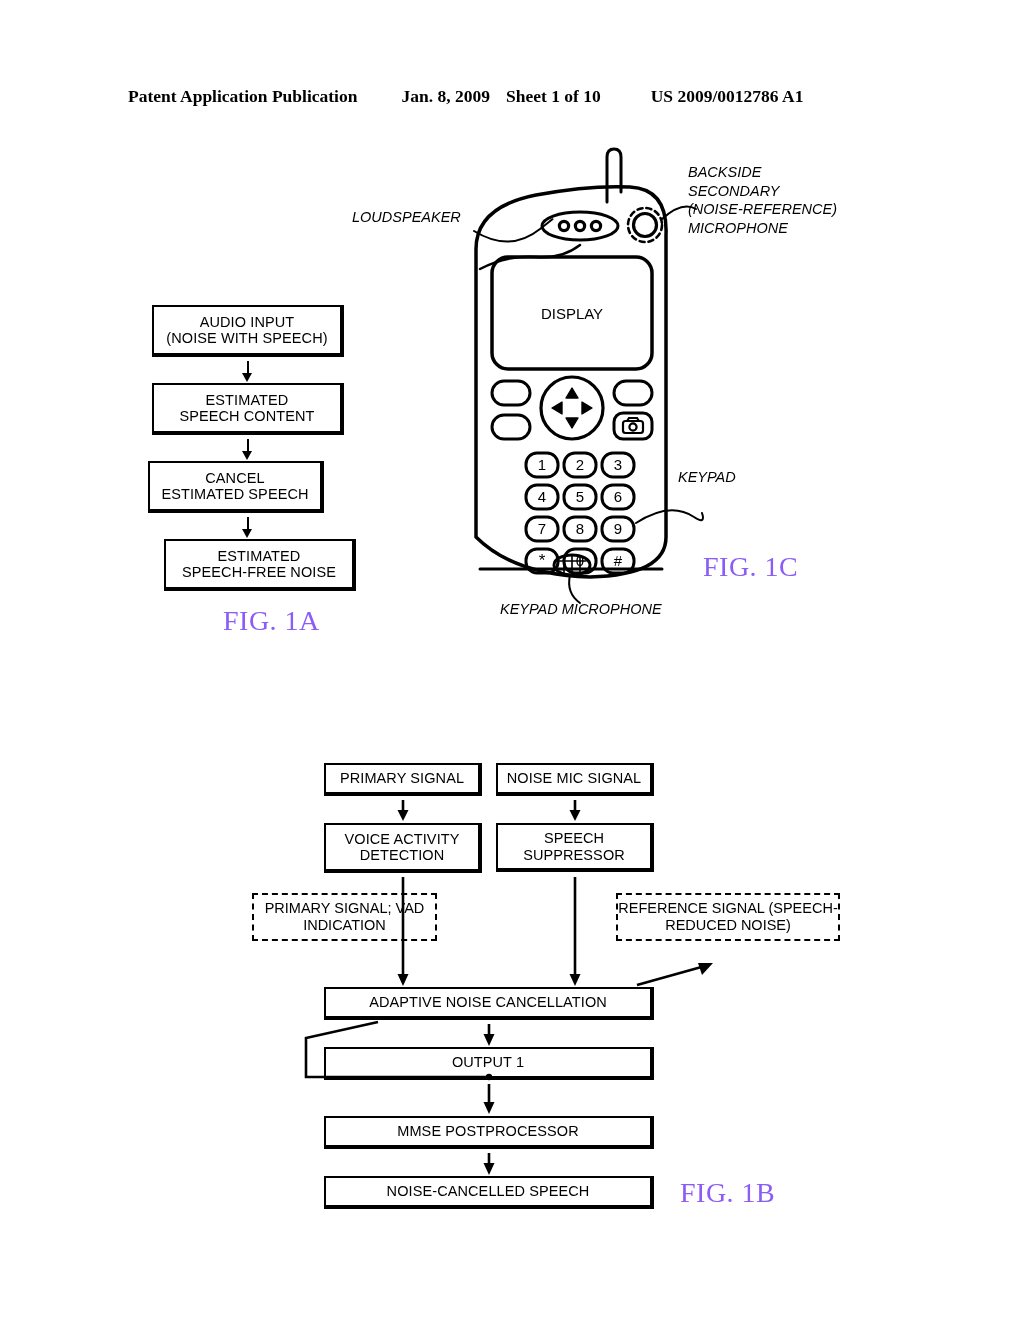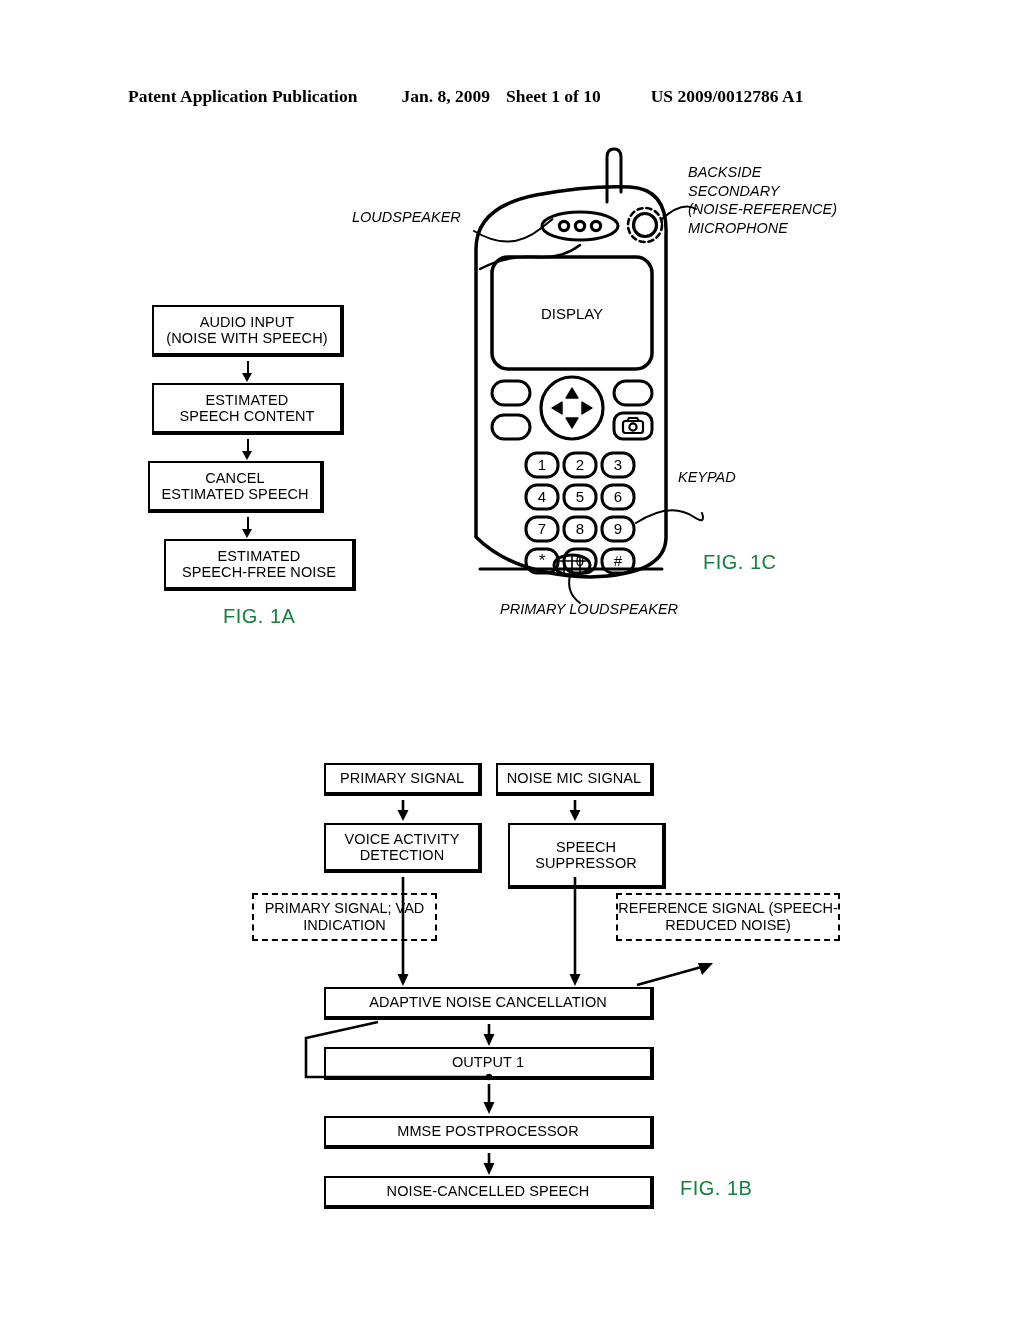--- a/index.html
+++ b/index.html
@@ -81,23 +81,23 @@
     width: 0;
     height: 0;
     border-left: 5.5px solid transparent;
     border-right: 5.5px solid transparent;
     border-top: 9px solid #000;
   }
 
   
   .figcap {
     position: absolute;
-    font-family: Liberation Sans, sans-serif;
-    font-size: 20px;
-    color: #15803d;
+    font-family: Liberation Serif, serif;
+    font-size: 28px;
+    color: #8b5cf6;
     white-space: nowrap;
     letter-spacing: .5px;
   }
 
   
   .callout {
     position: absolute;
     font-size: 14.5px;
     color: #000;
     line-height: 1.28;
@@ -270,36 +270,36 @@
 
   <div class="callout multi" style="left:688px; top:163px; width:210px;">
     <span class="ln">BACKSIDE</span><br>
     <span class="ln">SECONDARY</span><br>
     <span class="ln">(NOISE-REFERENCE)</span><br>
     <span class="ln">MICROPHONE</span>
   </div>
 
   <div class="callout" style="left:678px; top:468px;">KEYPAD</div>
 
-  <div class="callout" style="left:500px; top:600px;">PRIMARY LOUDSPEAKER</div>
+  <div class="callout" style="left:500px; top:600px;">KEYPAD MICROPHONE</div>
 
   <div class="figcap" style="left:703px; top:551px;">FIG. 1C</div>
 
   <div class="fbox" style="left:324px; top:763px; width:158px; height:33px;">PRIMARY SIGNAL</div>
 
   <div class="fbox" style="left:496px; top:763px; width:158px; height:33px;">NOISE MIC SIGNAL</div>
 
   <div class="fbox" style="left:324px; top:823px; width:158px; height:50px;">
     <div>
       <span class="ln">VOICE ACTIVITY</span>
       <span class="ln">DETECTION</span>
     </div>
   </div>
 
-  <div class="fbox" style="left:508px; top:823px; width:158px; height:66px;">
+  <div class="fbox" style="left:496px; top:823px; width:158px; height:49px;">
     <div>
       <span class="ln">SPEECH</span>
       <span class="ln">SUPPRESSOR</span>
     </div>
   </div>
 
   <div class="dbox" style="left:252px; top:893px; width:185px; height:48px;">
     <div>
       <span class="ln">PRIMARY SIGNAL;</span>
       <span class="ln">VAD INDICATION</span>

